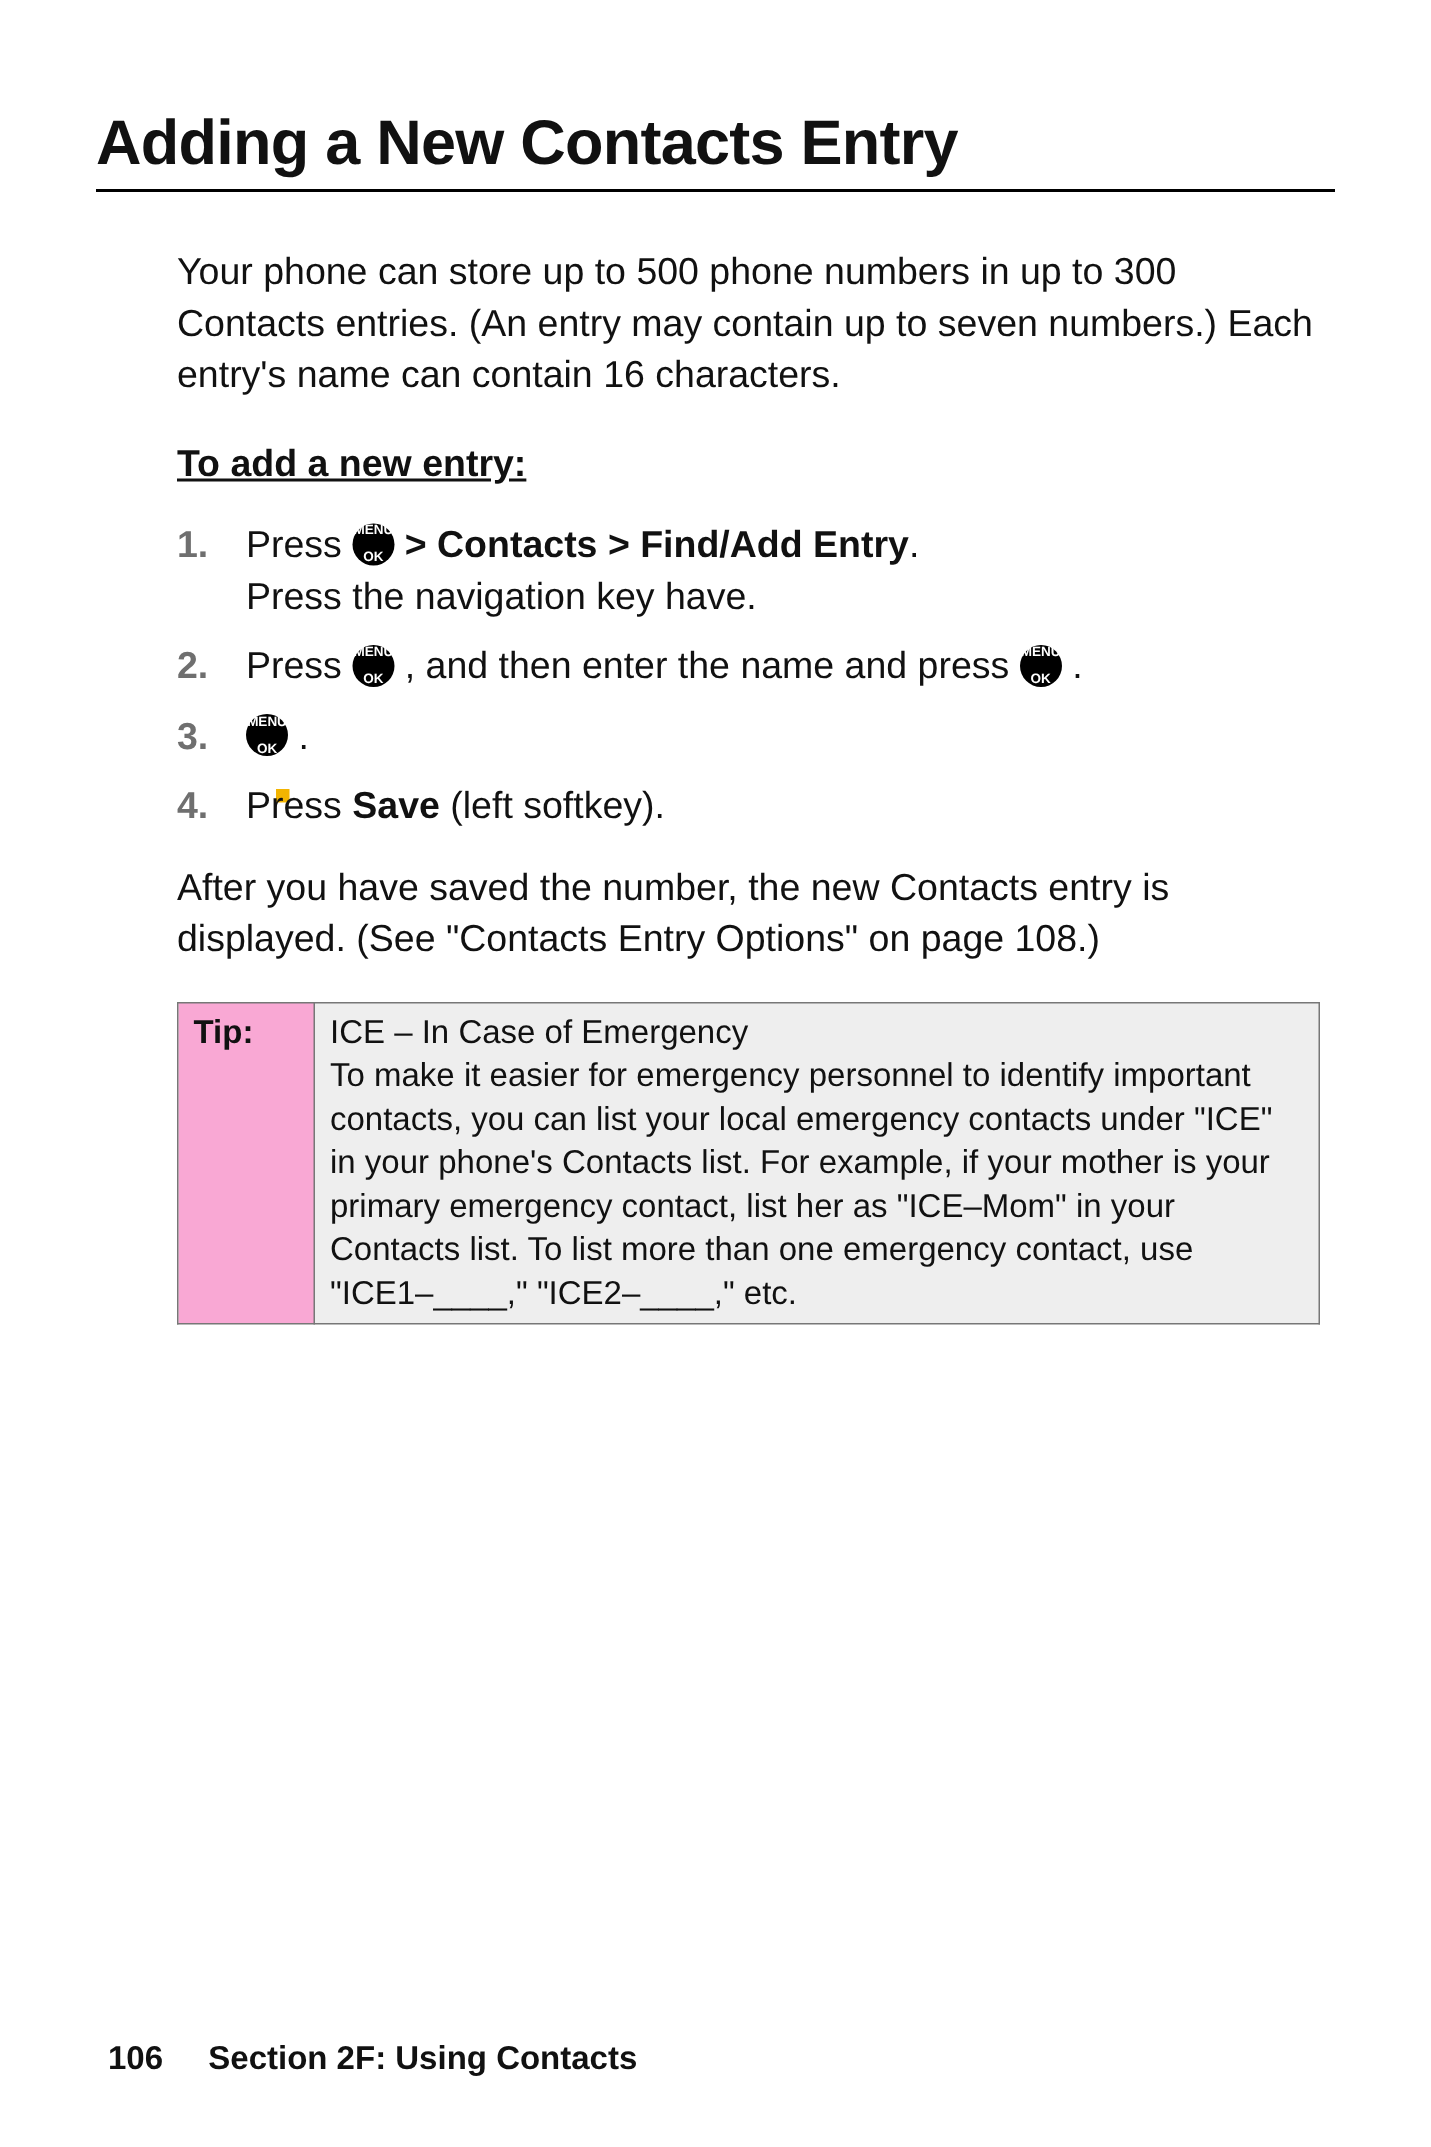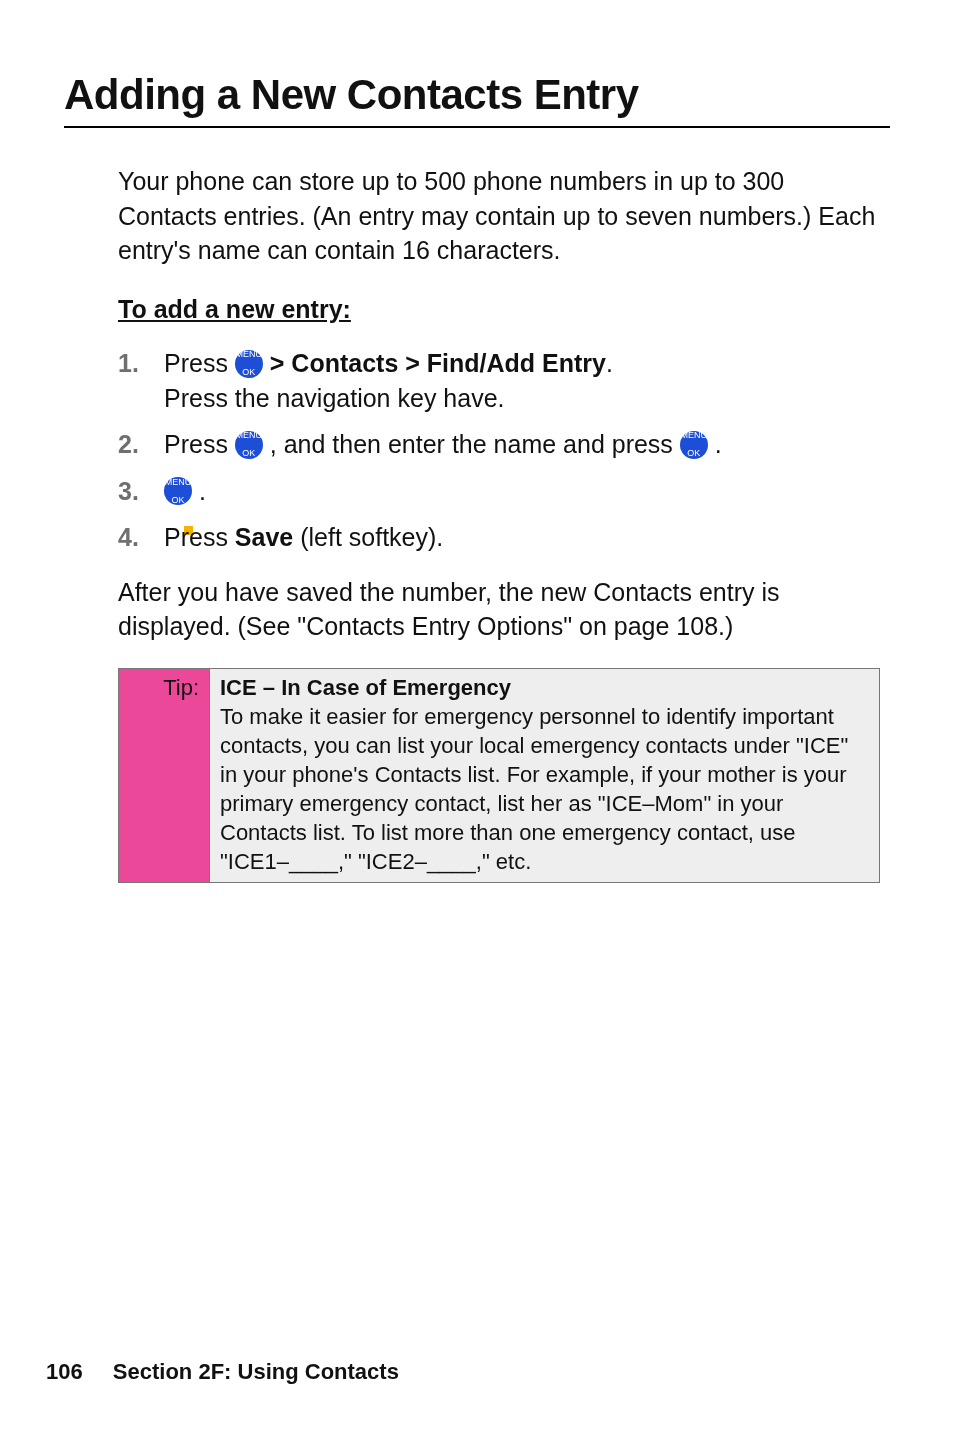--- a/index.html
+++ b/index.html
@@ -89,25 +89,25 @@
   .bold {
     font-weight: 700;
   }
   .icon-circle {
     display: inline-flex;
     align-items: center;
     justify-content: center;
     width: 28px;
     height: 28px;
     border-radius: 50%;
-    background: #1d4ed8;
+    background: #000000;
     color: #fff;
     font-size: 9px;
     line-height: 9px;
-    font-weight: 400;
+    font-weight: 700;
     vertical-align: middle;
     position: relative;
     top: -2px;
   }
   .icon-circle span {
     display: block;
     text-align: center;
   }
   .tip-table {
     width: 100%;
@@ -117,38 +117,37 @@
     width: calc(100% - 64px);
     font-size: 22px;
     line-height: 1.32;
   }
   .tip-table td {
     border: 1px solid #777;
     vertical-align: top;
     padding: 4px 10px 6px 10px;
   }
   .tip-label-cell {
-    background: #ec4899;
-    font-weight: 400;
+    background: #f9a8d4;
+    font-weight: 700;
     width: 70px;
-    text-align: right;
   }
   .tip-body-cell {
     background: #eeeeee;
   }
   .tip-body-title {
-    font-weight: 700;
+    font-weight: 400;
     display: block;
   }
   .blanks {
     letter-spacing: 0;
   }
   .footer {
     position: absolute;
-    left: 46px;
+    left: 72px;
     bottom: 46px;
     font-size: 22px;
   }
   .footer-page {
     font-weight: 700;
     margin-right: 24px;
   }
   .footer-section {
     font-weight: 700;
   }

